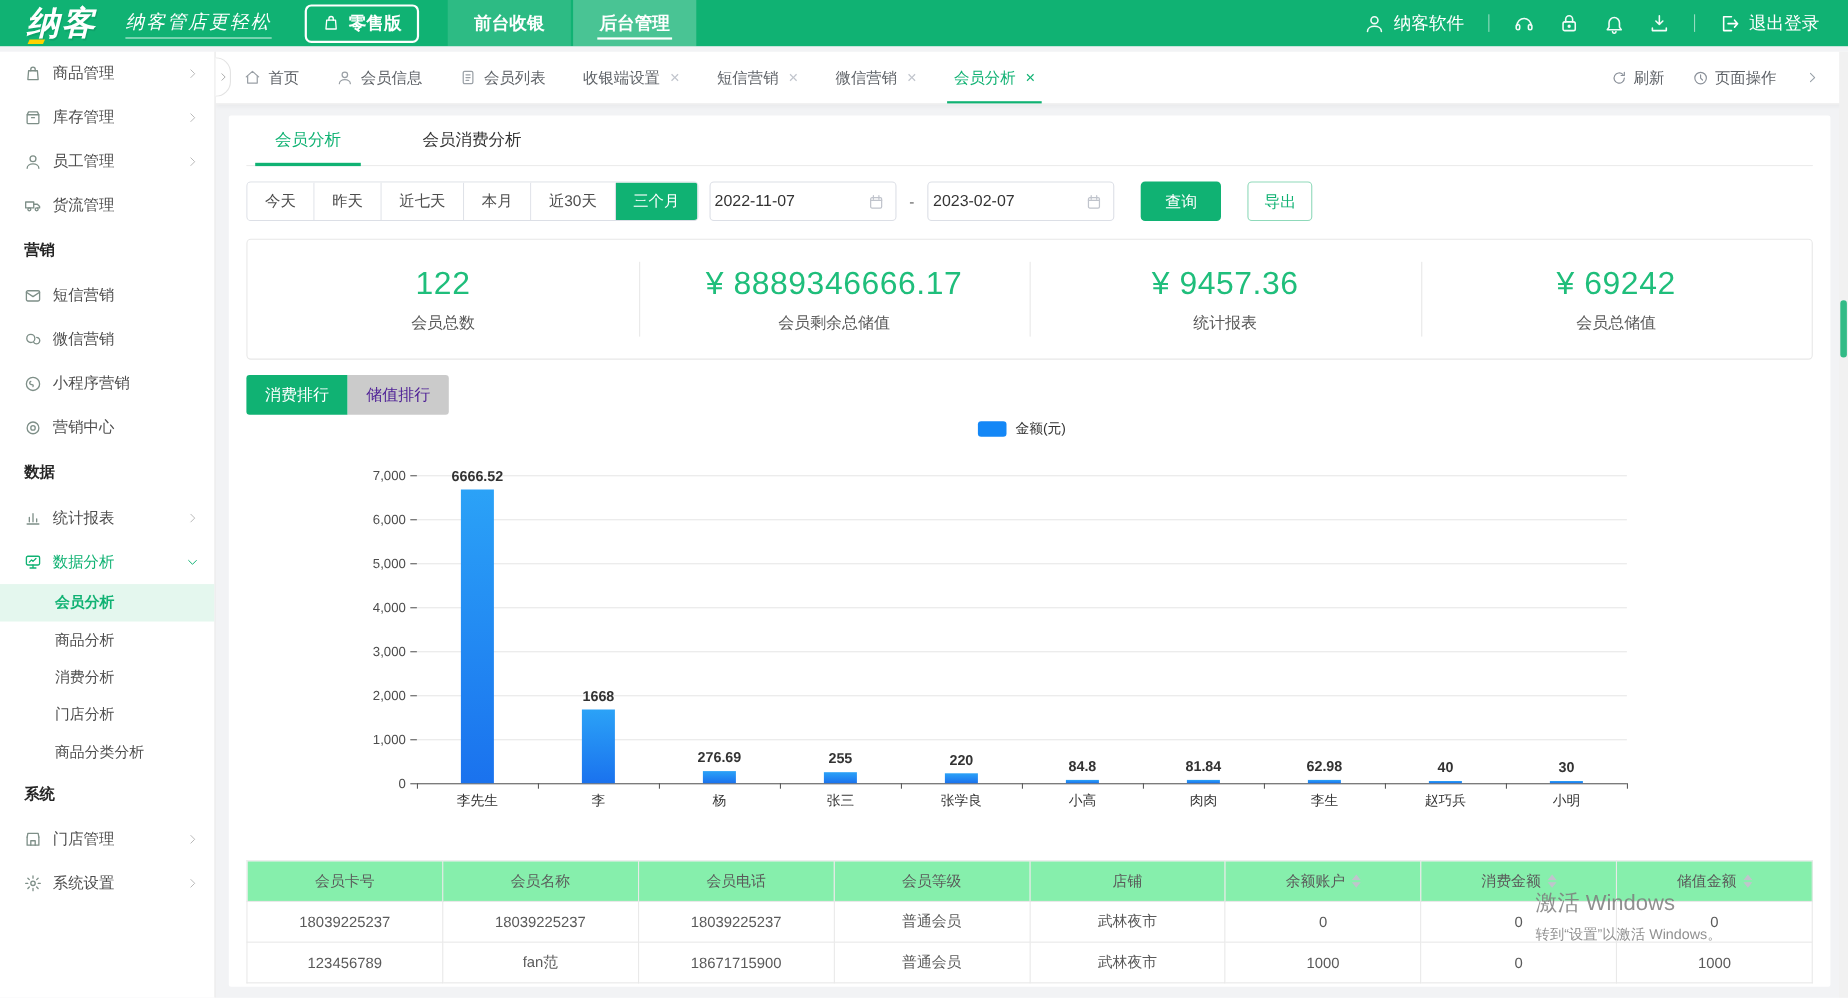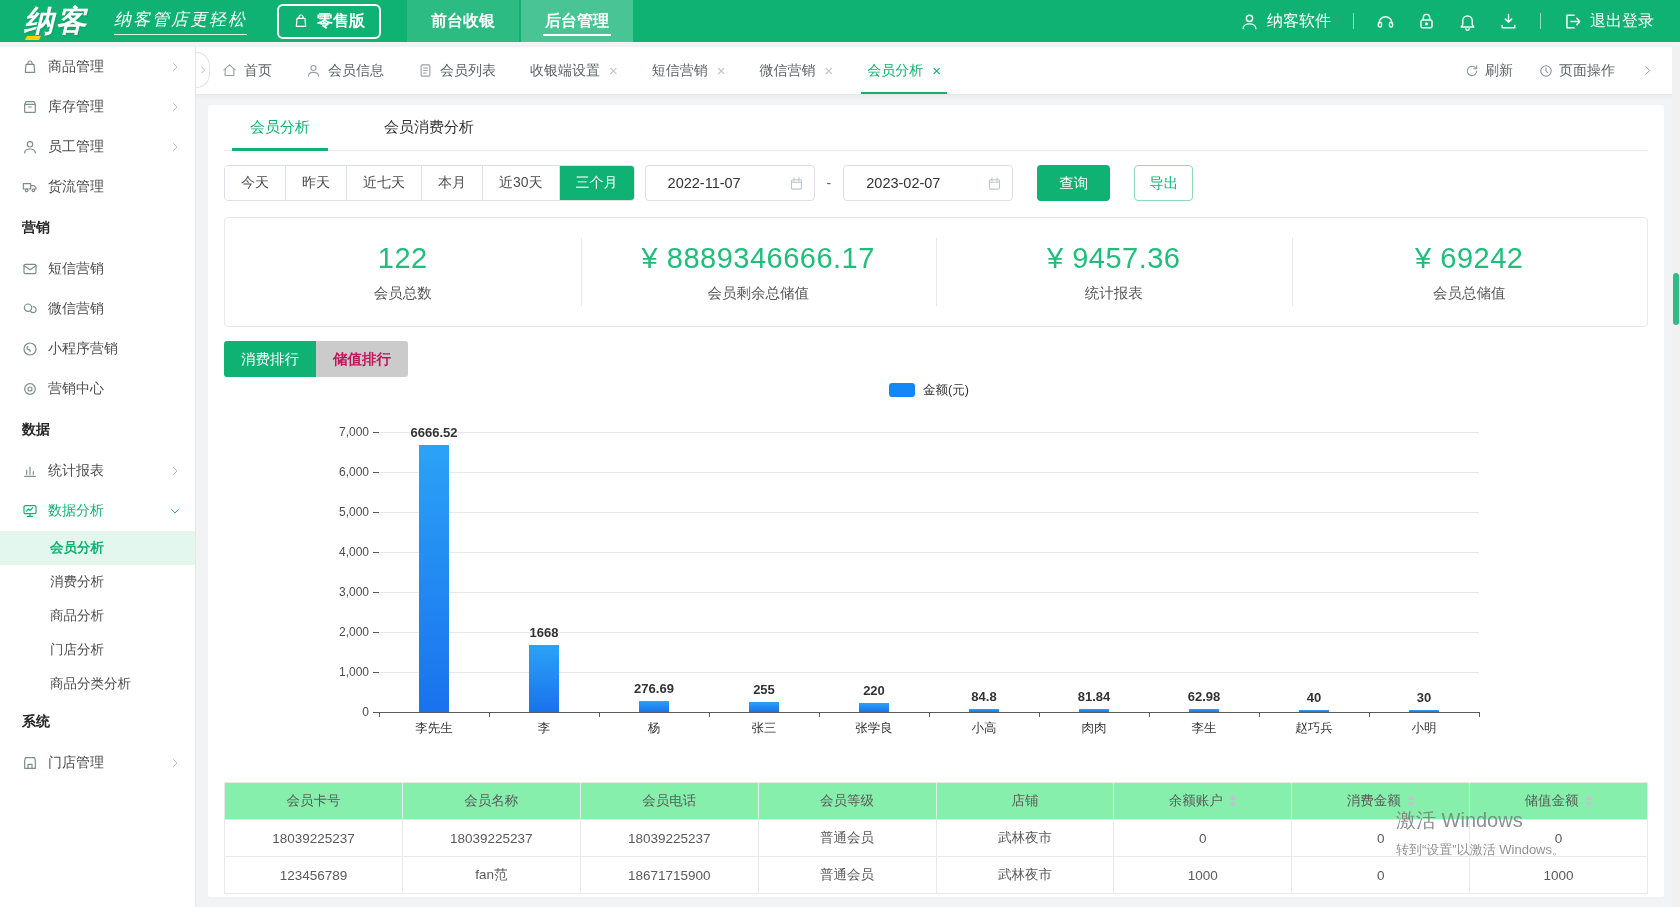--- a/index.html
+++ b/index.html
@@ -59,36 +59,36 @@
   .subtabs { height:46px; display:flex; align-items:stretch; gap:38px; border-bottom:1px solid #ececec; padding:0 8px; }
   .subtab { display:flex; align-items:center; padding:0 18px; font-size:15px; color:#333; cursor:pointer; position:relative; }
   .subtab.active { color:#10b273; }
   .subtab.active::after { content:""; position:absolute; left:0; right:0; bottom:-1px; height:3px; background:#10b273; }
 
   .filter-row { margin-top:14px; display:flex; align-items:center; height:36px; gap:10px; }
   .quick-group { display:flex; border:1px solid #dcdfe6; border-radius:4px; overflow:hidden; height:36px; }
   .quick-btn { padding:0 16px; display:flex; align-items:center; font-size:14px; color:#4d4d4d; background:#fff; border:none; border-right:1px solid #dcdfe6; cursor:pointer; font-family:inherit; }
   .quick-btn:last-child { border-right:none; }
   .quick-btn.active { background:#10b273; color:#fff; }
-  .date-input { width:170px; height:36px; border:1px solid #dcdfe6; border-radius:4px; display:flex; align-items:center; padding:0 10px 0 22px; font-size:14.5px; color:#333; cursor:pointer; background:#fff; }
+  .date-input { width:170px; height:36px; border:1px solid #dcdfe6; border-radius:4px; display:flex; align-items:center; padding:0 10px 0 4px; font-size:14.5px; color:#333; cursor:pointer; background:#fff; }
   .date-input .icon { margin-left:auto; color:#c0c4cc; width:15px; height:15px; }
   .date-sep { color:#666; font-size:14px; margin:0 2px; }
   .btn-query { height:36px; padding:0 22px; background:#10b273; color:#fff; font-size:14.5px; border:none; border-radius:4px; cursor:pointer; margin-left:14px; font-family:inherit; }
   .btn-export { height:36px; padding:0 14px; background:#fff; color:#10b273; font-size:14.5px; border:1px solid #8fd9ba; border-radius:4px; cursor:pointer; margin-left:14px; font-family:inherit; }
 
   .stats-card { margin-top:16px; border:1px solid #e8e8e8; border-radius:4px; height:110px; display:flex; }
   .stat-cell { flex:1; display:flex; flex-direction:column; align-items:center; justify-content:center; position:relative; }
   .stat-cell + .stat-cell::before { content:""; position:absolute; left:0; top:20px; bottom:20px; width:1px; background:#e8e8e8; }
   .stat-value { font-size:29px; color:#1fbe7b; letter-spacing:.5px; }
   .stat-label { font-size:14.5px; color:#595959; margin-top:9px; }
 
   .toggle-row { margin-top:14px; display:flex; }
   .toggle-btn { height:36px; width:92px; border:none; font-size:14.5px; color:#fff; cursor:pointer; font-family:inherit; }
   .toggle-btn.on { background:#10b273; border-radius:3px 0 0 3px; }
-  .toggle-btn.off { background:#cbcbcb; color:#be185d; border-radius:0 3px 3px 0;font-weight:bold; }
+  .toggle-btn.off { background:#cbcbcb; color:#4c1d95; border-radius:0 3px 3px 0; }
 
   .legend { margin-top:2px; height:22px; margin-left:155px; width:1100px; display:flex; align-items:center; justify-content:center; gap:8px; }
   .legend-swatch { width:26px; height:14px; border-radius:3px; }
   .legend-label { font-size:12.5px; color:#333; }
 
   .chart { position:relative; height:335px; margin-top:6px; }
   .plot { position:absolute; left:155px; top:25px; width:1100px; height:280px; }
   .gridline { position:absolute; left:0; right:0; height:1px; background:#e8e8e8; }
   .gridline.axis { background:#5c5c5c; }
   .ytick-label { position:absolute; width:60px; text-align:right; font-size:12px; color:#4d4d4d; left:-70px; }
@@ -300,34 +300,48 @@
           </svg>
         </span>
         <span>数据分析</span>
         <span class="icon arrow">
           <svg viewBox="0 0 24 24" fill="none" stroke="currentColor" stroke-width="1.8" stroke-linecap="round" stroke-linejoin="round">
             <path d="M5 9l7 7 7-7"></path>
           </svg>
         </span>
       </div>
       <div class="side-sub active">会员分析</div>
+      <div class="side-sub">商品分析</div>
       <div class="side-sub">消费分析</div>
-      <div class="side-sub">商品分析</div>
       <div class="side-sub">门店分析</div>
       <div class="side-sub">商品分类分析</div>
       <div class="side-section">系统</div>
       <div class="side-row">
         <span class="icon ">
           <svg viewBox="0 0 24 24" fill="none" stroke="currentColor" stroke-width="1.8" stroke-linecap="round" stroke-linejoin="round">
             <path d="M4 9l1-5h14l1 5"></path>
             <path d="M4 9v11h16V9"></path>
             <path d="M9 20v-6h6v6"></path>
           </svg>
         </span>
         <span>门店管理</span>
+        <span class="icon arrow">
+          <svg viewBox="0 0 24 24" fill="none" stroke="currentColor" stroke-width="1.8" stroke-linecap="round" stroke-linejoin="round">
+            <path d="M9 5l7 7-7 7"></path>
+          </svg>
+        </span>
+      </div>
+      <div class="side-row">
+        <span class="icon ">
+          <svg viewBox="0 0 24 24" fill="none" stroke="currentColor" stroke-width="1.8" stroke-linecap="round" stroke-linejoin="round">
+            <circle cx="12" cy="12" r="3"></circle>
+            <path d="M12 2v3M12 19v3M2 12h3M19 12h3M5 5l2 2M17 17l2 2M19 5l-2 2M7 17l-2 2"></path>
+          </svg>
+        </span>
+        <span>系统设置</span>
         <span class="icon arrow">
           <svg viewBox="0 0 24 24" fill="none" stroke="currentColor" stroke-width="1.8" stroke-linecap="round" stroke-linejoin="round">
             <path d="M9 5l7 7-7 7"></path>
           </svg>
         </span>
       </div>
     </div>
   <div class="collapse-handle">
     <span class="icon">
         <svg viewBox="0 0 24 24" fill="none" stroke="currentColor" stroke-width="1.8" stroke-linecap="round" stroke-linejoin="round">

